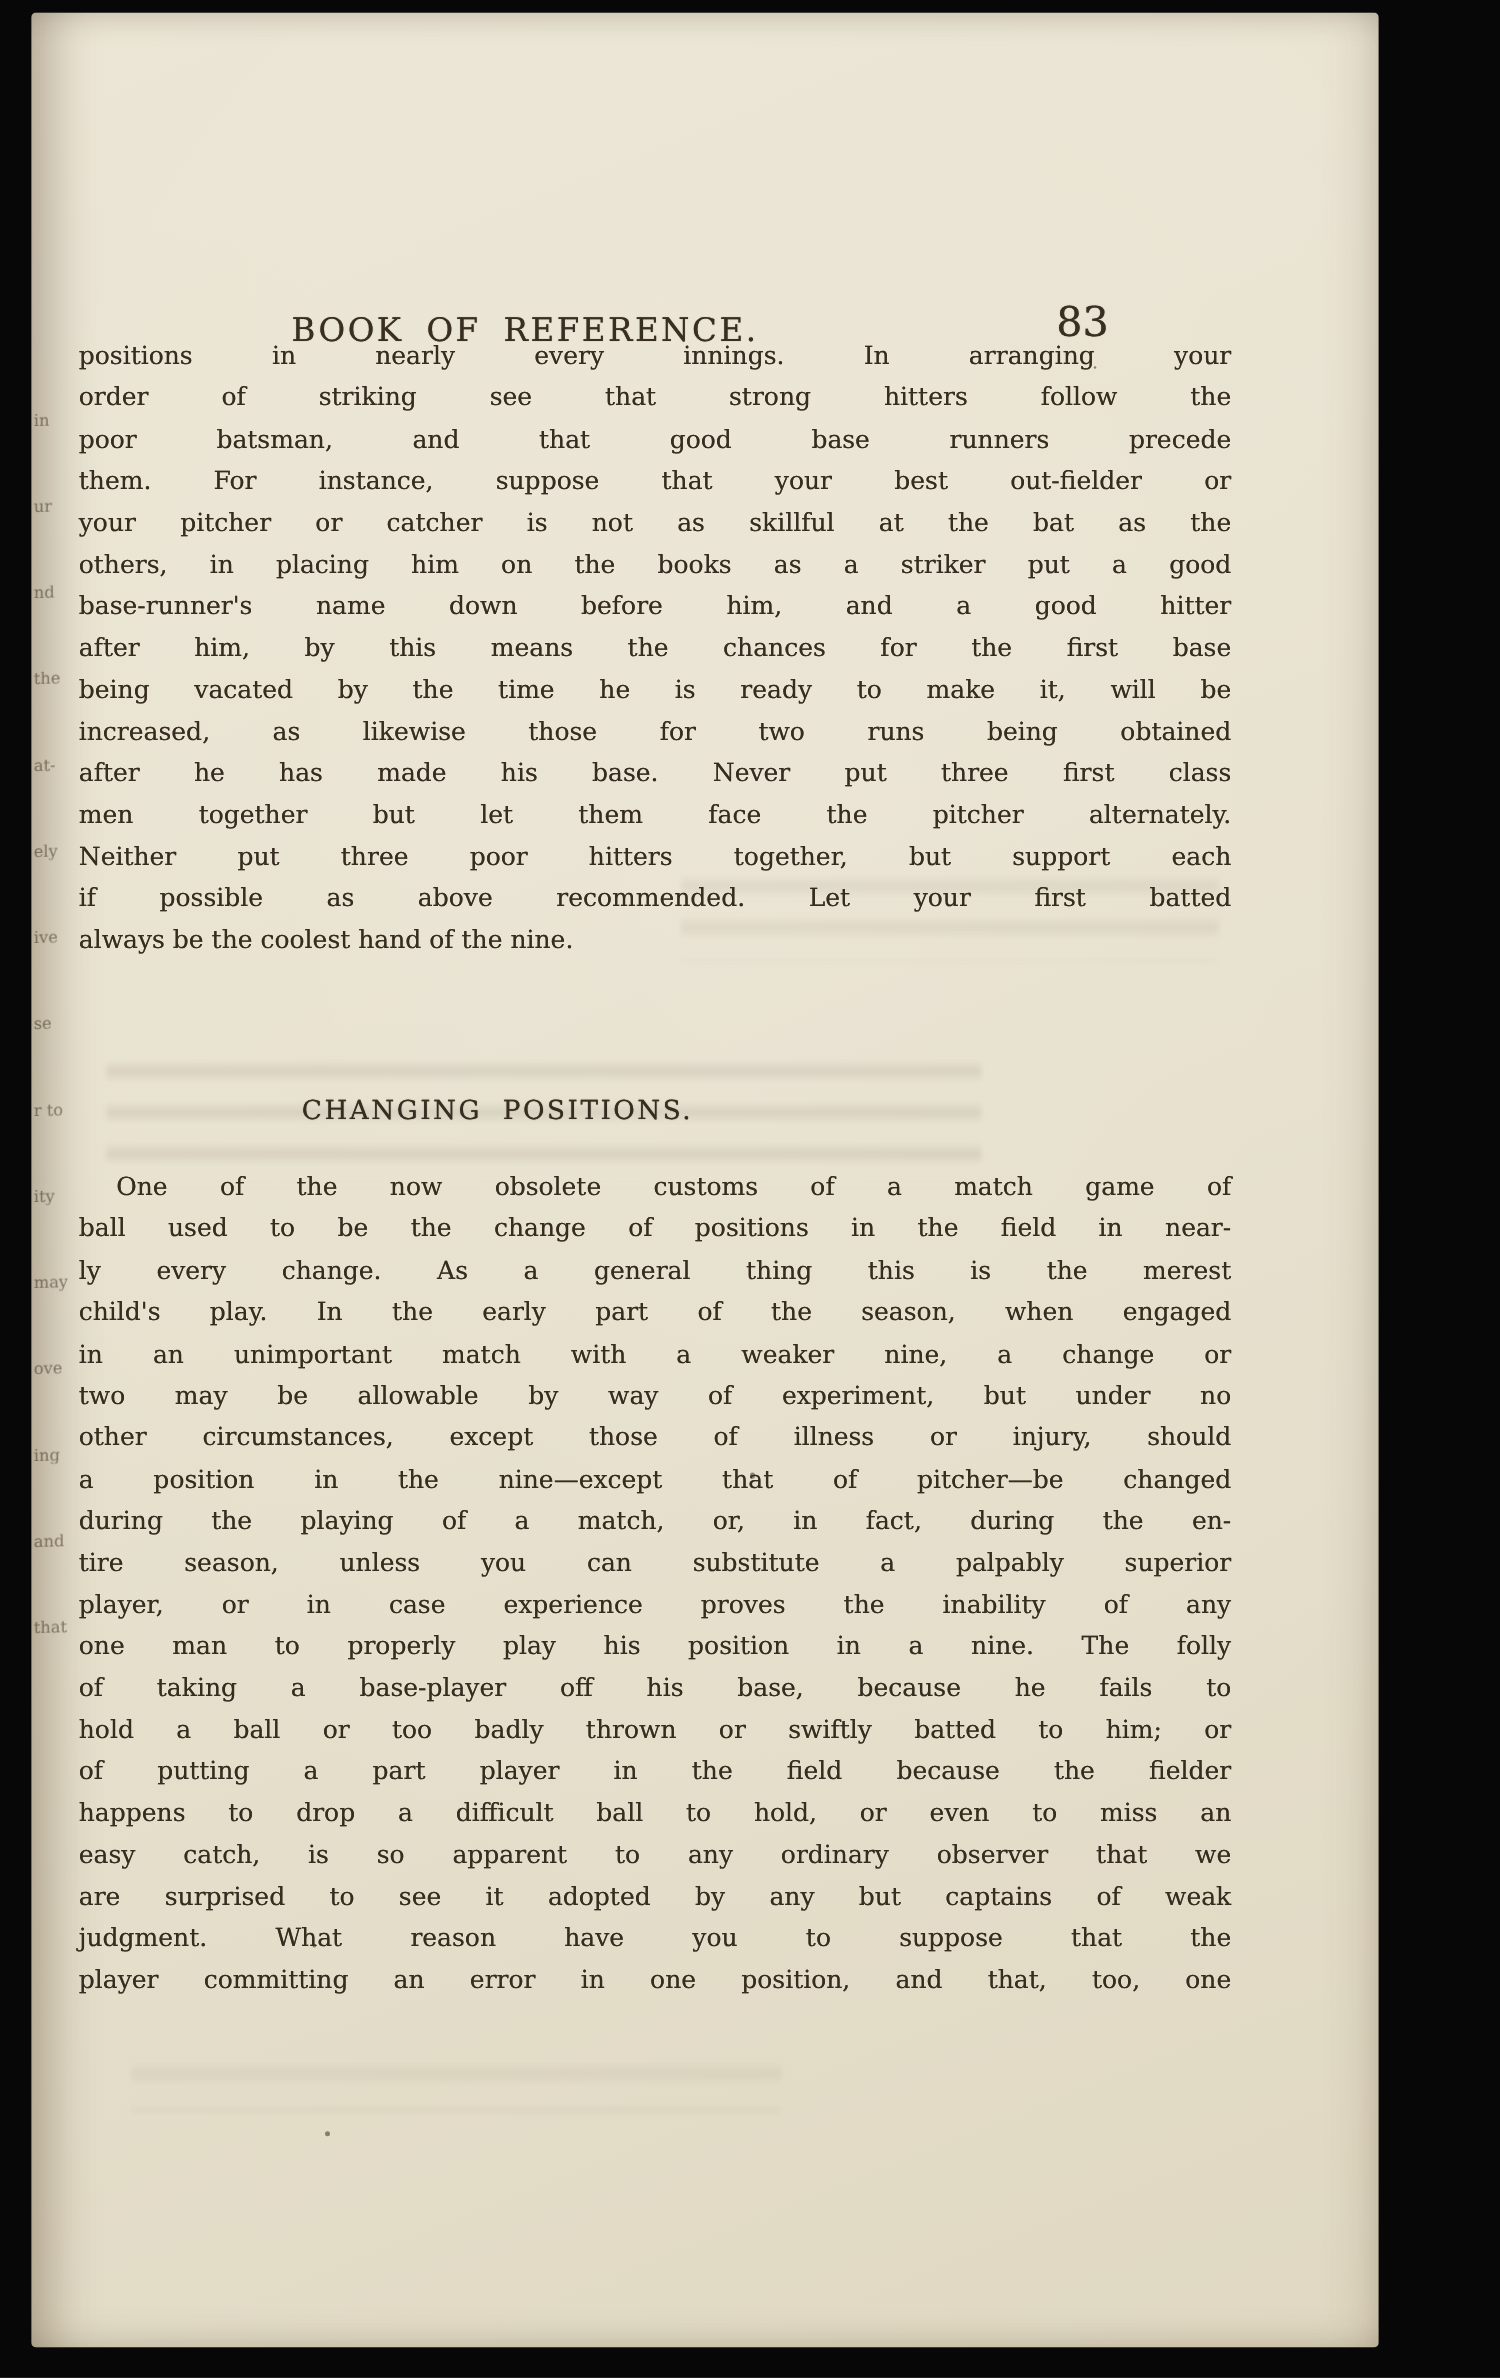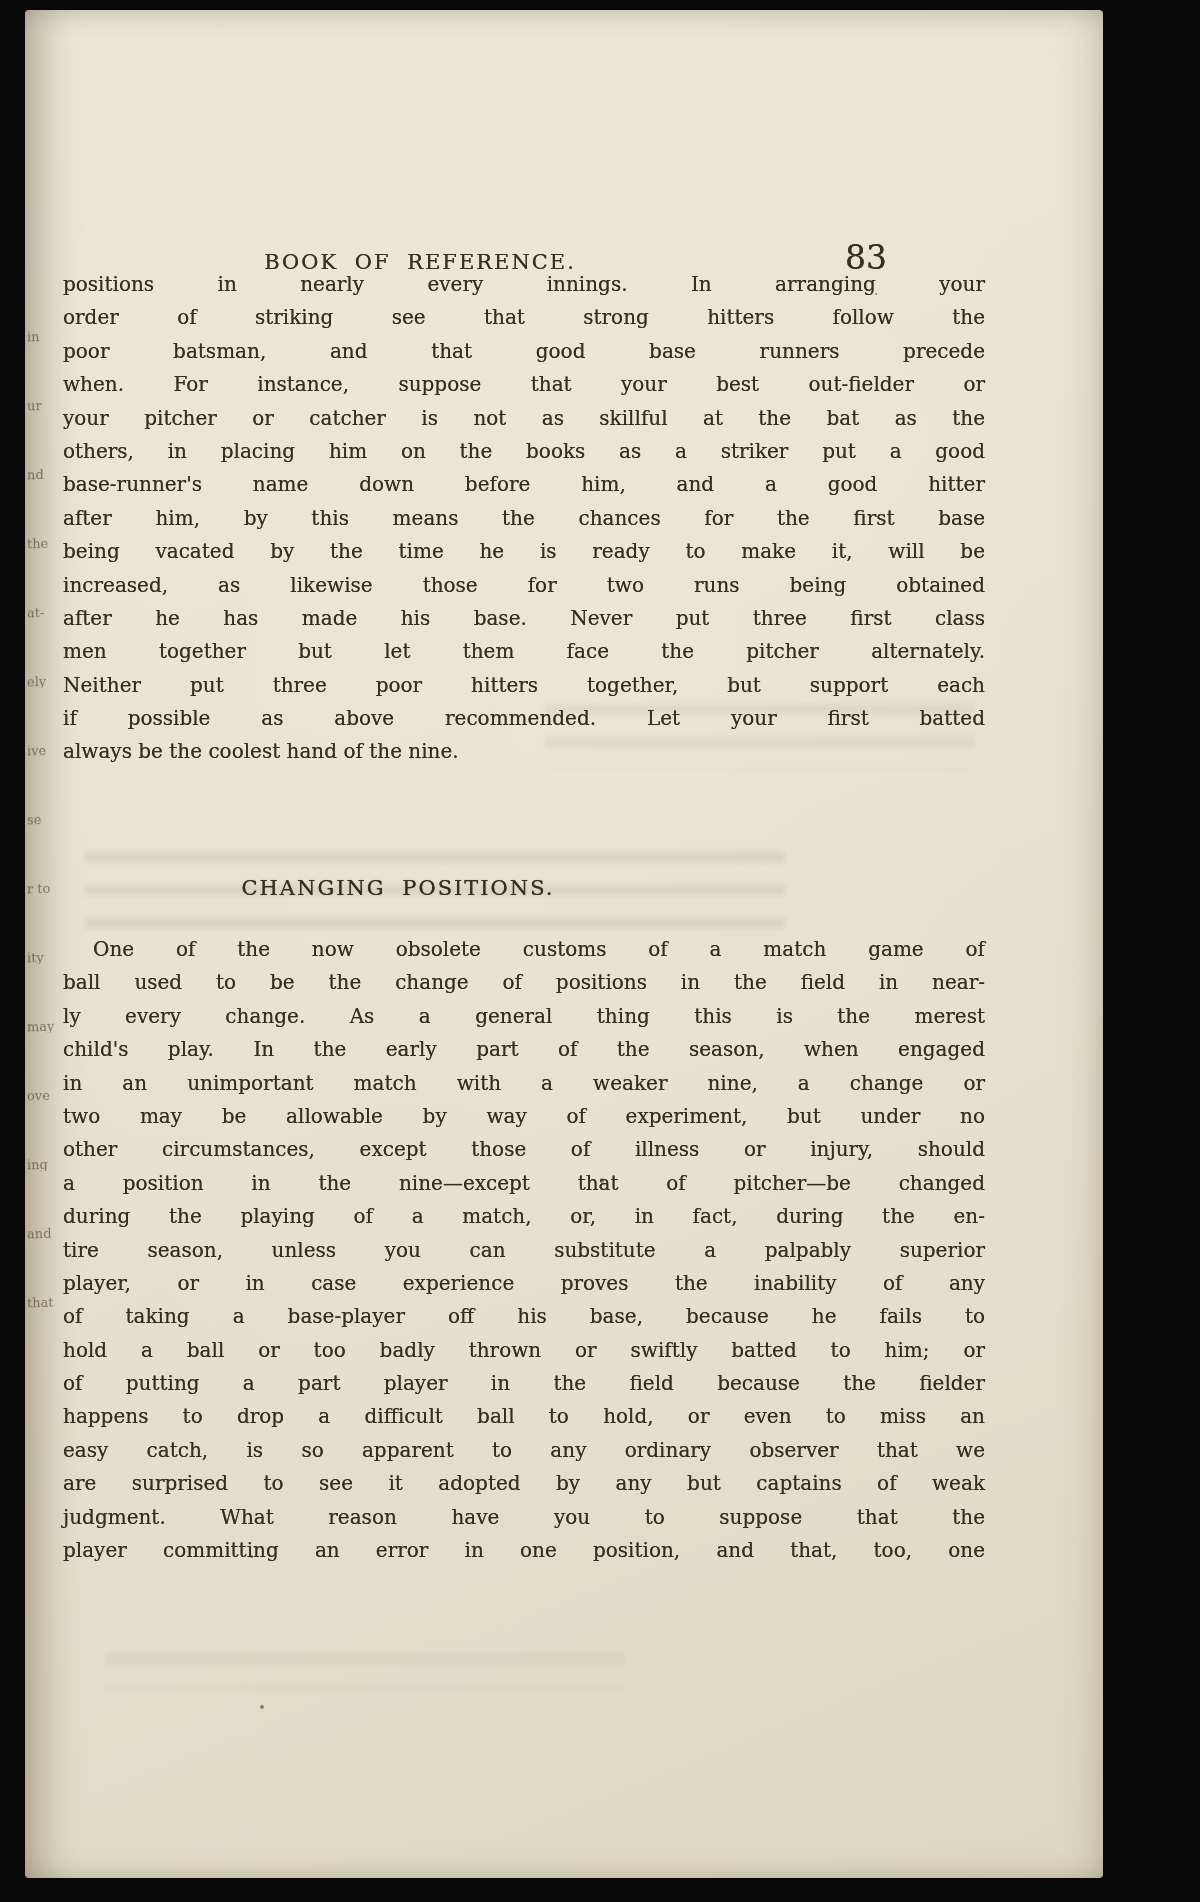--- a/index.html
+++ b/index.html
@@ -55,21 +55,21 @@
     max-width: 30px;
   }
 
   
   .running-header { position: absolute; left: 0; top: 0; width: 100%; }
   .header-title {
     position: absolute;
     left: 395px;
     top: 240px;
     transform: translateX(-50%);
-    font-size: 21px;
+    font-size: 26px;
     letter-spacing: 2px;
     word-spacing: 8px;
     color: #382e22;
     white-space: nowrap;
     text-shadow: 0 0 0.6px rgba(56,46,34,0.85);
   }
   .page-number {
     position: absolute;
     left: 820px;
     top: 228px;
@@ -165,21 +165,21 @@
 
   <div class="running-header">
     <span class="header-title">BOOK OF REFERENCE.</span>
     <span class="page-number">83</span>
   </div>
 
   <div class="para para1">
       <div class="line">positions in nearly every innings.  In arranging your</div>
       <div class="line">order of striking see that strong hitters follow the</div>
       <div class="line">poor batsman, and that good base runners precede</div>
-      <div class="line">when.  For instance, suppose that your best out-fielder or</div>
+      <div class="line">them.  For instance, suppose that your best out-fielder or</div>
       <div class="line">your pitcher or catcher is not as skillful at the bat as the</div>
       <div class="line">others, in placing him on the books as a striker put a good</div>
       <div class="line">base-runner's name down before him, and a good hitter</div>
       <div class="line">after him, by this means the chances for the first base</div>
       <div class="line">being vacated by the time he is ready to make it, will be</div>
       <div class="line">increased, as likewise those for two runs being obtained</div>
       <div class="line">after he has made his base.  Never put three first class</div>
       <div class="line">men together but let them face the pitcher alternately.</div>
       <div class="line">Neither put three poor hitters together, but support each</div>
       <div class="line">if possible as above recommended.  Let your first batted</div>
@@ -193,20 +193,21 @@
       <div class="line">ball used to be the change of positions in the field in near-</div>
       <div class="line">ly every change.  As a general thing this is the merest</div>
       <div class="line">child's play.  In the early part of the season, when engaged</div>
       <div class="line">in an unimportant match with a weaker nine, a change or</div>
       <div class="line">two may be allowable by way of experiment, but under no</div>
       <div class="line">other circumstances, except those of illness or injury, should</div>
       <div class="line">a position in the nine—except that of pitcher—be changed</div>
       <div class="line">during the playing of a match, or, in fact, during the en-</div>
       <div class="line">tire season, unless you can substitute a palpably superior</div>
       <div class="line">player, or in case experience proves the inability of any</div>
+      <div class="line">one man to properly play his position in a nine.  The folly</div>
       <div class="line">of taking a base-player off his base, because he fails to</div>
       <div class="line">hold a ball or too badly thrown or swiftly batted to him; or</div>
       <div class="line">of putting a part player in the field because the fielder</div>
       <div class="line">happens to drop a difficult ball to hold, or even to miss an</div>
       <div class="line">easy catch, is so apparent to any ordinary observer that we</div>
       <div class="line">are surprised to see it adopted by any but captains of weak</div>
       <div class="line">judgment.  What reason have you to suppose that the</div>
       <div class="line">player committing an error in one position, and that, too, one</div>
     </div>
 

